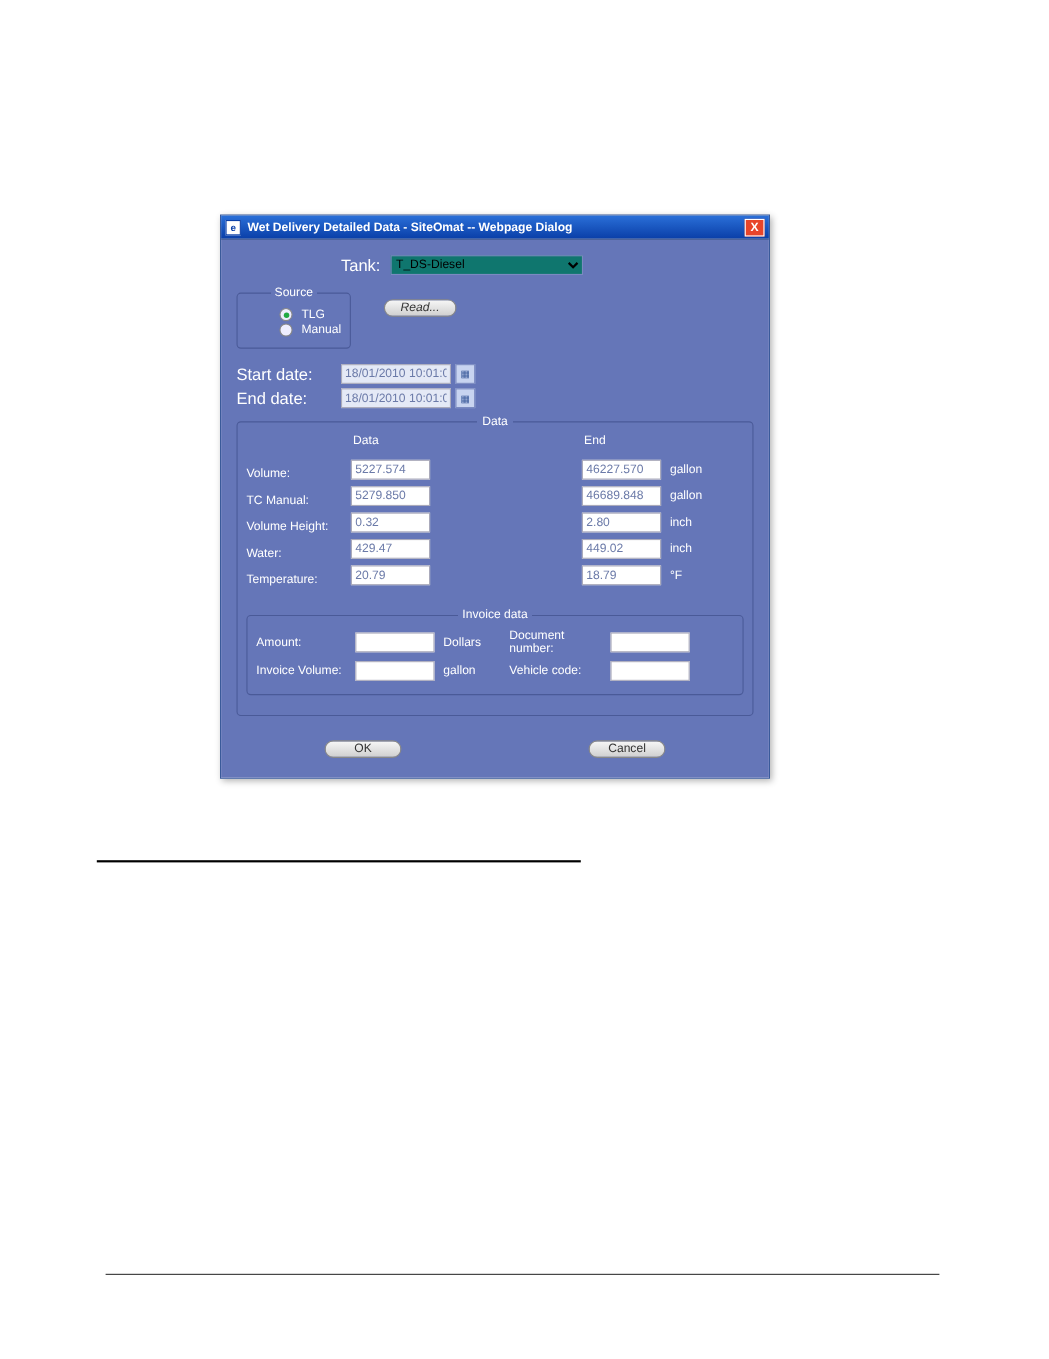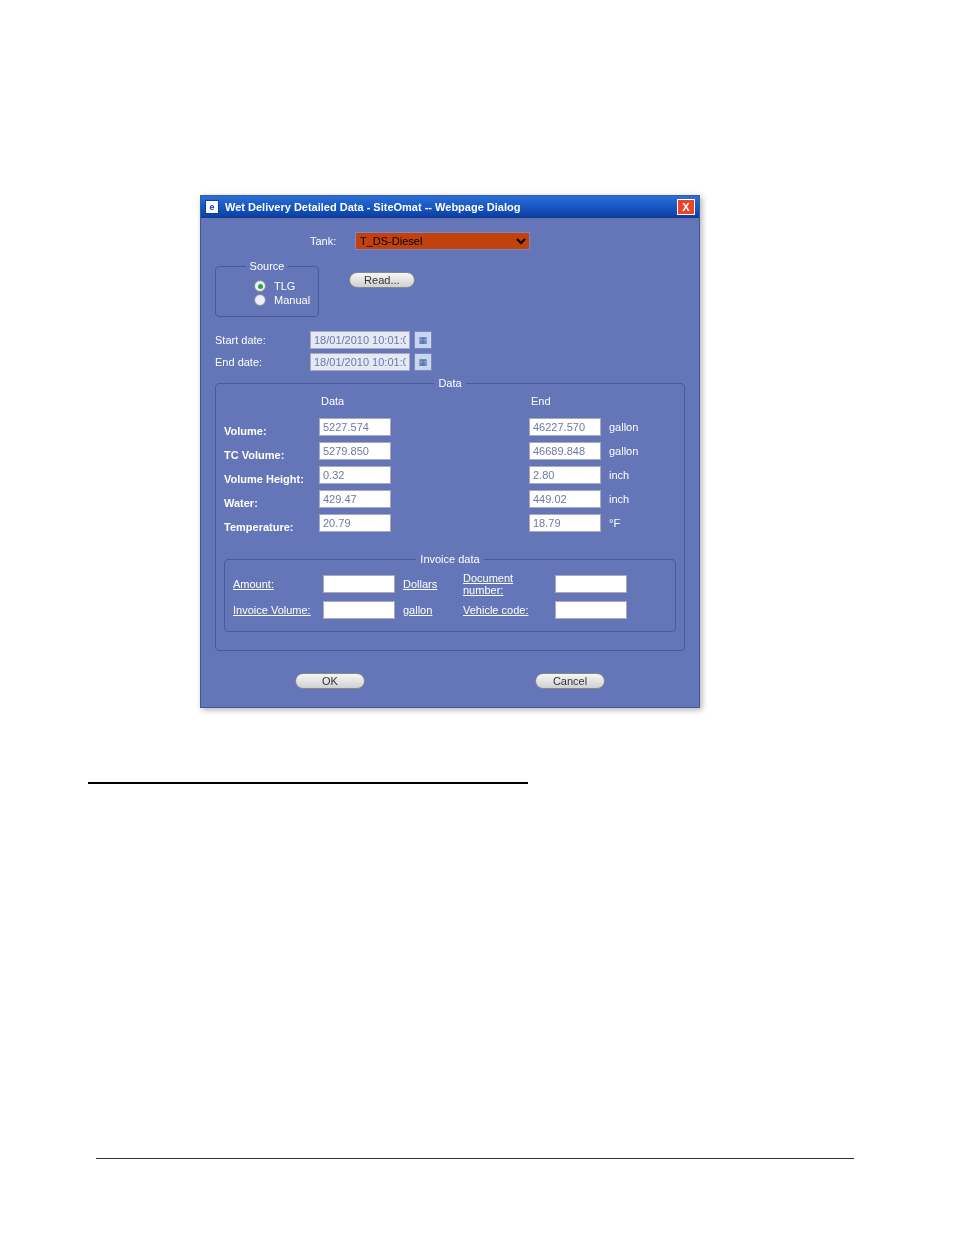--- a/index.html
+++ b/index.html
@@ -56,26 +56,26 @@
     line-height: 14px;
     font-size: 11px;
     cursor: pointer;
   }
   .dialog-body {
     background: #6576b8;
     padding: 10px 14px 18px 14px;
     color: #fff;
   }
   .row { display: flex; align-items: center; margin: 4px 0; }
-  .lbl { width: 95px; color: #fff; font-size: 11px; }
+  .lbl { width: 95px; color: #fff; font-size: 15px; }
   select.tank {
     width: 175px; height: 18px;
     font-size: 11px;
     border: 1px solid #7a8ac0;
-    background: #c2410c;
+    background: #0f766e;
     color: #000;
   }
   fieldset {
     border: 1px solid #4a5a98;
     border-radius: 4px;
     margin: 6px 0 10px 0;
     padding: 6px 8px 8px 8px;
   }
   legend { color: #fff; font-size: 11px; padding: 0 4px; text-align: center; }
   .radio-row { display: flex; align-items: center; gap: 8px; margin: 2px 0 2px 6px; color:#fff;padding-left:24px;}
@@ -107,39 +107,39 @@
     width:18px; height:18px;
     border:1px solid #7a8ac0;
     background:#c8d4f0;
     display:inline-flex; align-items:center; justify-content:center;
     margin-left:4px;
     color:#3a5a9a;
     font-size:9px;
     cursor:pointer;
   }
   .data-cols { display:flex; }
-  .data-lbls { width: 95px; font-weight: bold; }
+  .data-lbls { width: 95px; }
   .data-lbls div { height:24px; display:flex; align-items:center; font-size:11px;}
   .col-hdr { height: 20px; color:#fff; font-size:11px; padding-left: 2px;}
   .num-input {
     width: 72px; height:18px;
     background:#fff;
     border:1px solid #aab;
     color:#6b7aa8;
     font-size:11px;
     padding:1px 3px;
   }
   .num-row { height:24px; display:flex; align-items:center;}
   .unit { font-size:11px; color:#fff; margin-left: 8px;}
   .data-start { width: 210px;}
   .data-end { }
   .inv-input {
     width: 72px; height:18px; background:#fff; border:1px solid #aab; font-size:11px; padding:1px 3px;
   }
-  .inv-row { display:flex; align-items:center; height:26px;text-decoration:underline;}
+  .inv-row { display:flex; align-items:center; height:26px;}
   .inv-row .lbl2 { width:90px; font-size:11px; color:#fff;}
   .inv-row .unit2 { width:50px; font-size:11px; color:#fff; margin-left:8px;}
   .inv-row .lbl3 { width:92px; font-size:11px; color:#fff; margin-left:10px;}
   .btn-row { display:flex; justify-content:space-between; margin-top: 22px; padding: 0 80px;}
   .hr-line {
     position:absolute; left:88px; top:782px; width:440px; border-bottom:2px solid #000;
   }
   .ftr-line {
     position:absolute; left:96px; top:1158px; width:758px; border-top:1px solid #333;
   }
@@ -169,21 +169,21 @@
         <legend>Source</legend>
         <div class="radio-row">
           <span class="radio checked"></span>
           <span>TLG</span>
         </div>
         <div class="radio-row">
           <span class="radio"></span>
           <span>Manual</span>
         </div>
       </fieldset>
-      <div style="padding-top:18px;">
+      <div style="padding-top:18px;font-style:italic;">
         <span class="pill-btn">Read...</span>
       </div>
     </div>
 
     <div class="row">
       <span class="lbl">Start date:</span>
       <input class="date-input" readonly="" value="18/01/2010 10:01:00" style="">
       <span class="cal-btn">▦</span>
     </div>
     <div class="row">
@@ -191,21 +191,21 @@
       <input class="date-input" readonly="" value="18/01/2010 10:01:00" style="">
       <span class="cal-btn">▦</span>
     </div>
 
     <fieldset>
       <legend>Data</legend>
       <div class="data-cols">
         <div class="data-lbls">
           <div class="col-hdr">&nbsp;</div>
           <div>Volume:</div>
-          <div>TC Volume:</div>
+          <div>TC Manual:</div>
           <div>Volume Height:</div>
           <div>Water:</div>
           <div>Temperature:</div>
         </div>
         <div class="data-start">
           <div class="col-hdr">Data</div>
           <div class="num-row">
                 <input class="num-input" readonly="" value="5227.574" style="">
               </div>
           <div class="num-row">

